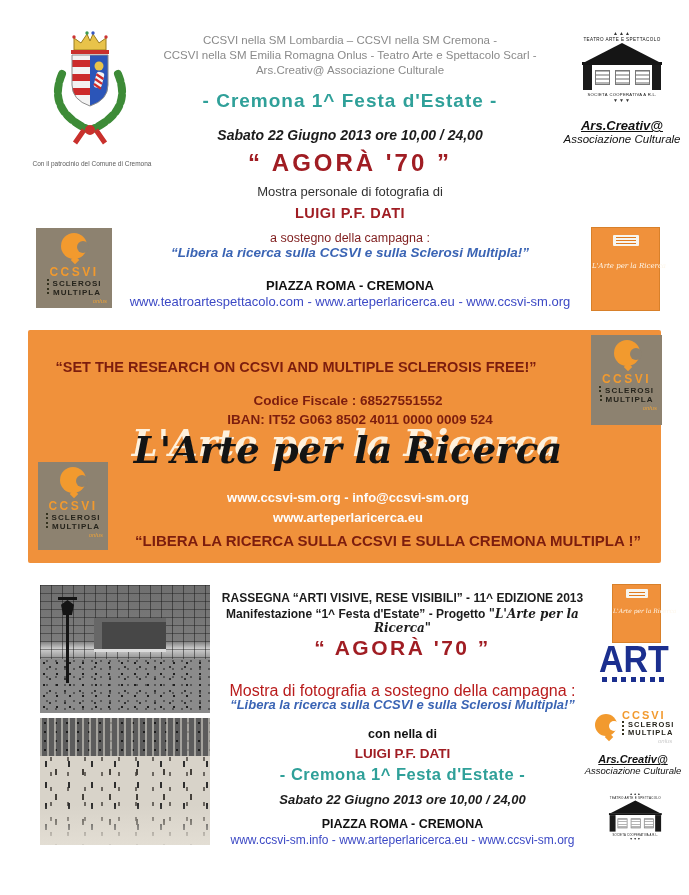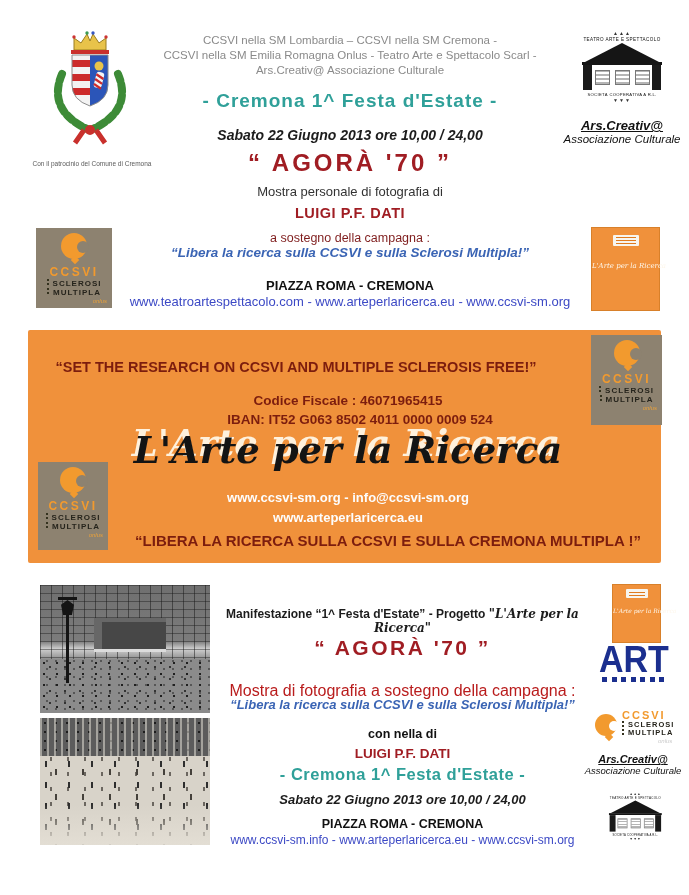--- a/index.html
+++ b/index.html
@@ -230,21 +230,21 @@
     <div class="c-onlus">onlus</div>
   </div>
 
   <div class="abs arte-box arte-box1">
     <div class="a-label"></div>
     <div class="a-script">L'Arte per la Ricerca</div>
   </div>
 
   <div class="abs band">
     <div class="abs ctr band-quote">“SET THE RESEARCH ON CCSVI AND MULTIPLE SCLEROSIS FREE!”</div>
-    <div class="abs ctr band-cf">Codice Fiscale : 46071965415</div>
+    <div class="abs ctr band-cf">Codice Fiscale : 68527551552</div>
     <div class="abs ctr band-iban">IBAN: IT52 G063 8502 4011 0000 0009 524</div>
     <div class="abs ctr band-script">L'Arte per la Ricerca</div>
     <div class="abs ctr band-w1">www.ccsvi-sm.org - info@ccsvi-sm.org</div>
     <div class="abs ctr band-w2">www.arteperlaricerca.eu</div>
     <div class="abs ctr band-quote2">“LIBERA LA RICERCA SULLA CCSVI E SULLA CREMONA MULTIPLA !”</div>
 
     <div class="abs ccsvi-logo ccsvi-gray band-ccsvi-r">
       <div class="balloon">
           <div class="b-c"></div>
           <div class="b-hole"></div>
@@ -279,20 +279,21 @@
       <div class="c-onlus">onlus</div>
     </div>
   </div>
 
   <div class="photo photo1">
     <div class="stage"></div>
     <div class="lamp"></div>
   </div>
   <div class="photo photo2"></div>
 
+  <div class="abs ctr rassegna">RASSEGNA “ARTI VISIVE, RESE VISIBILI” - 11^ EDIZIONE 2013</div>
   <div class="abs ctr manifest"><span>Manifestazione “1^ Festa d'Estate” - Progetto </span><span class="man-script">"L'Arte per la Ricerca"</span></div>
   <div class="abs ctr agora2">“ AGORÀ '70 ”</div>
   <div class="abs ctr mostra2">Mostra di fotografia a sostegno della campagna :</div>
   <div class="abs ctr quote2">“Libera la ricerca sulla CCSVI e sulla Sclerosi Multipla!”</div>
   <div class="abs ctr conopere">con nella di</div>
   <div class="abs ctr artist2">LUIGI P.F. DATI</div>
   <div class="abs ctr festa2">- Cremona 1^ Festa d'Estate -</div>
   <div class="abs ctr date2">Sabato 22 Giugno 2013 ore 10,00 / 24,00</div>
   <div class="abs ctr loc2">PIAZZA ROMA - CREMONA</div>
   <div class="abs ctr links2">www.ccsvi-sm.info - www.arteperlaricerca.eu - www.ccsvi-sm.org</div>

